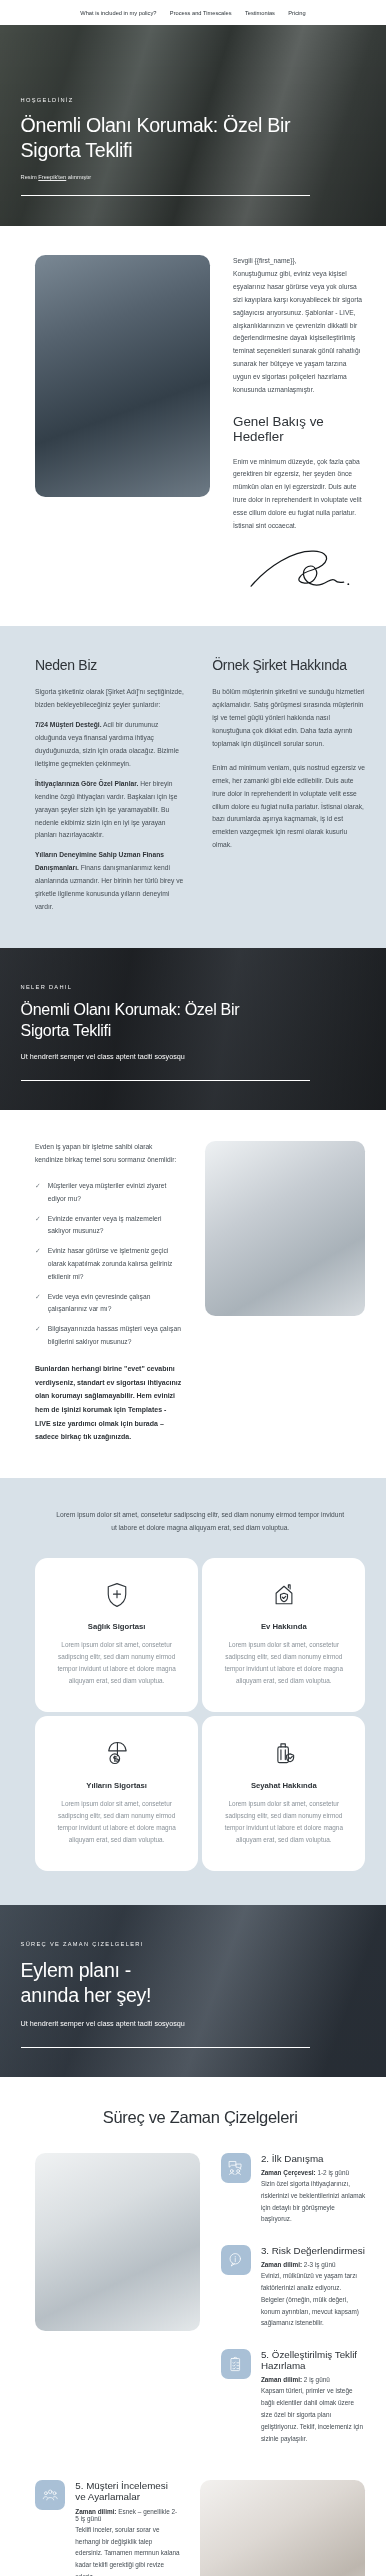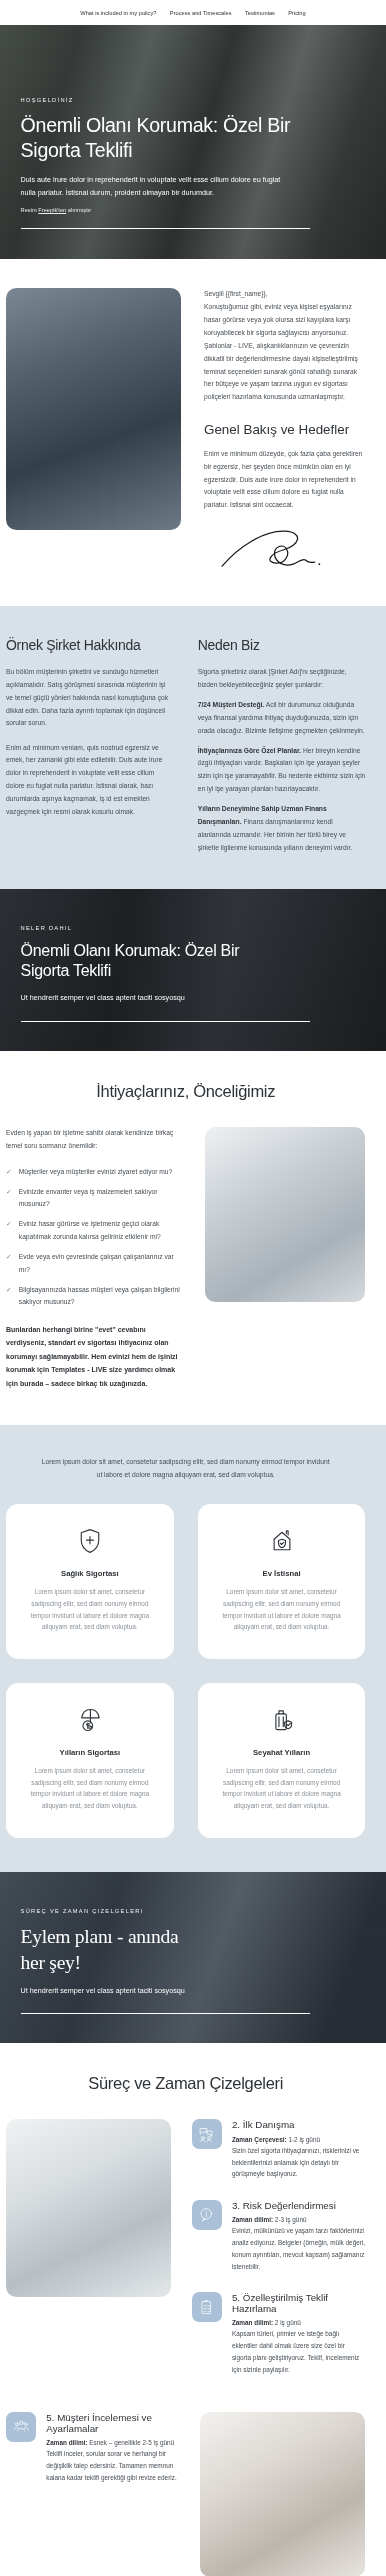--- a/index.html
+++ b/index.html
@@ -2,21 +2,21 @@
 <html lang="tr" style="font-size:8.2px"><head>
 <meta charset="utf-8">
 <style>
   * { margin:0; padding:0; box-sizing:border-box; }
   html,body { background:#fff; }
   body {
     width:386px; margin:0 auto;
     font-family:"Liberation Sans", sans-serif;
     color:#3e464d; -webkit-font-smoothing:antialiased;
   }
-  .pad { padding-left:6px; padding-right:20.6px; }
+  .pad { padding-left:35px; padding-right:20.6px; }
 
   
   .topnav { height:25px; background:#fff; display:flex; align-items:center; justify-content:center; gap:13.4px; }
   .topnav a { font-size:5.7px; color:#2b3238; text-decoration:none; cursor:pointer; }
 
   
   .banner { color:#fff; padding:36px 20.6px 29px; position:relative; overflow:hidden; }
   .banner.hero { padding:72px 20.6px 30px; }
   .eyebrow { font-size:5.7px; letter-spacing:1.3px; margin-bottom:10.3px; opacity:.95; }
   .banner-title { font-weight:400; font-size:19.6px; line-height:1.28; letter-spacing:-0.3px; margin-bottom:10.3px; }
@@ -69,21 +69,21 @@
   .lead-item b { color:#2e3338; }
   .about h2, .why h2 { font-size:14px; margin-bottom:13.4px; }
 
   
   .checklist { list-style:none; margin-top:13.4px; }
   .checklist li { display:flex; gap:7.2px; font-size:6.7px; line-height:1.9; color:#454d54; margin-bottom:7.2px; }
   .check-icon { color:#6d767d; font-size:6.7px; line-height:1.9; }
   .closing-bold { font-size:7px; line-height:1.95; font-weight:700; color:#2e3338; margin-top:13.4px; }
 
   
-  .cards-grid { display:grid; grid-template-columns:1fr 1fr; gap:24px; margin-top:23px; }
+  .cards-grid { display:grid; grid-template-columns:1fr 1fr; gap:4px; margin-top:23px; }
   .pkg-card { background:#fff; border-radius:12.4px; padding:23px 15.5px 26px; text-align:center; }
   .pkg-card svg { width:28px; height:28px; stroke:#2f353a; fill:none; stroke-width:2.6; stroke-linecap:round; stroke-linejoin:round; }
   .pkg-title { font-size:7.7px; font-weight:700; color:#2e3338; margin:11.3px 0 8.2px; }
   .pkg-body { font-size:6.4px; line-height:1.85; color:#8a9299; }
 
   
   .proc-block { display:flex; gap:20.6px; margin-top:26px; }
   .proc-block.rev { margin-top:36px; }
   .proc-photo-l { width:165px; height:178px; }
   .proc-photo-r { width:165px; height:165px; }
@@ -104,65 +104,63 @@
 <nav class="topnav">
   <a>What is included in my policy?</a>
   <a>Process and Timescales</a>
   <a>Testimonias</a>
   <a>Pricing</a>
 </nav>
 
 <header class="banner hero ph-hero-house">
   <div class="eyebrow">HOŞGELDİNİZ</div>
   <h1 class="banner-title" style="max-width:304px;">Önemli Olanı Korumak: Özel Bir Sigorta Teklifi</h1>
-  <p class="banner-sub" style="max-width:273px;">Duis aute irure dolor in reprehenderit in voluptate velit esse cillum dolore eu fugiat nulla pariatur. İstisnai durum, proident olmayan bir durumdur.</p>
   <div class="banner-credit"><span>Resim </span><a>Freepik'ten</a><span> alınmıştır</span></div>
   <div class="banner-line"></div>
 </header>
 
 <section class="intro pad">
   <div class="photo ph-man-laptop"></div>
   <div class="col">
     <p class="body">Sevgili {{first_name}},</p>
     <p class="body">Konuştuğumuz gibi, eviniz veya kişisel eşyalarınız hasar görürse veya yok olursa sizi kayıplara karşı koruyabilecek bir sigorta sağlayıcısı arıyorsunuz. Şablonlar - LIVE, alışkanlıklarınızın ve çevrenizin dikkatli bir değerlendirmesine dayalı kişiselleştirilmiş teminat seçenekleri sunarak gönül rahatlığı sunarak her bütçeye ve yaşam tarzına uygun ev sigortası poliçeleri hazırlama konusunda uzmanlaşmıştır.</p>
     <h3>Genel Bakış ve Hedefler</h3>
     <p class="body">Enim ve minimum düzeyde, çok fazla çaba gerektiren bir egzersiz, her şeyden önce mümkün olan en iyi egzersizdir. Duis aute irure dolor in reprehenderit in voluptate velit esse cillum dolore eu fugiat nulla pariatur. İstisnai sint occaecat.</p>
     <svg class="signature" width="108" height="49" viewBox="0 0 210 95" fill="none">
       <path d="M8 78 C40 40 90 8 130 10 C168 12 158 38 128 46 C100 54 92 70 112 72 C128 74 140 58 134 46 C128 32 108 40 110 56 C112 70 128 80 146 74 C158 70 164 62 170 66 C174 70 180 72 188 70" stroke="#14181b" stroke-width="2.4" stroke-linecap="round" fill="none"></path>
       <circle cx="197" cy="74" r="1.8" fill="#14181b"></circle>
     </svg>
   </div>
 </section>
 
 <section class="sec blue pad">
   <div class="cols">
-    <div class="col about">
-      <h2 class="big">Örnek Şirket Hakkında</h2>
-      <p class="body" style="margin-bottom:11.3px;">Bu bölüm müşterinin şirketini ve sunduğu hizmetleri açıklamalıdır. Satış görüşmesi sırasında müşterinin işi ve temel güçlü yönleri hakkında nasıl konuştuğuna çok dikkat edin. Daha fazla ayrıntı toplamak için düşünceli sorular sorun.</p>
-      <p class="body">Enim ad minimum veniam, quis nostrud egzersiz ve emek, her zamanki gibi elde edilebilir. Duis aute irure dolor in reprehenderit in voluptate velit esse cillum dolore eu fugiat nulla pariatur. İstisnai olarak, bazı durumlarda aşırıya kaçmamak, iş id est emekten vazgeçmek için resmi olarak kusurlu olmak.</p>
-    </div>
     <div class="col why">
       <h2 class="big">Neden Biz</h2>
       <p class="body">Sigorta şirketiniz olarak [Şirket Adı]'nı seçtiğinizde, bizden bekleyebileceğiniz şeyler şunlardır:</p>
       <p class="body lead-item"><b>7/24 Müşteri Desteği.</b><span> Acil bir durumunuz olduğunda veya finansal yardıma ihtiyaç duyduğunuzda, sizin için orada olacağız. Bizimle iletişime geçmekten çekinmeyin.</span></p>
       <p class="body lead-item"><b>İhtiyaçlarınıza Göre Özel Planlar.</b><span> Her bireyin kendine özgü ihtiyaçları vardır. Başkaları için işe yarayan şeyler sizin için işe yaramayabilir. Bu nedenle ekibimiz sizin için en iyi işe yarayan planları hazırlayacaktır.</span></p>
       <p class="body lead-item"><b>Yılların Deneyimine Sahip Uzman Finans Danışmanları.</b><span> Finans danışmanlarımız kendi alanlarında uzmandır. Her birinin her türlü birey ve şirketle ilgilenme konusunda yılların deneyimi vardır.</span></p>
     </div>
+    <div class="col about">
+      <h2 class="big">Örnek Şirket Hakkında</h2>
+      <p class="body" style="margin-bottom:11.3px;">Bu bölüm müşterinin şirketini ve sunduğu hizmetleri açıklamalıdır. Satış görüşmesi sırasında müşterinin işi ve temel güçlü yönleri hakkında nasıl konuştuğuna çok dikkat edin. Daha fazla ayrıntı toplamak için düşünceli sorular sorun.</p>
+      <p class="body">Enim ad minimum veniam, quis nostrud egzersiz ve emek, her zamanki gibi elde edilebilir. Duis aute irure dolor in reprehenderit in voluptate velit esse cillum dolore eu fugiat nulla pariatur. İstisnai olarak, bazı durumlarda aşırıya kaçmamak, iş id est emekten vazgeçmek için resmi olarak kusurlu olmak.</p>
+    </div>
   </div>
 </section>
 
 <section class="banner ph-banner-included">
   <div class="eyebrow">NELER DAHIL</div>
   <h2 class="banner-title md" style="max-width:222px;">Önemli Olanı Korumak: Özel Bir Sigorta Teklifi</h2>
   <p class="banner-sub">Ut hendrerit semper vel class aptent taciti sosyosqu</p>
   <div class="banner-line"></div>
 </section>
 
 <section class="sec pad">
-  <h2 class="big center" style="margin-bottom:26px;">İhtiyaçlarınız, Önceliğimiz</h2>
   <div class="cols">
     <div class="col">
       <p class="body">Evden iş yapan bir işletme sahibi olarak kendinize birkaç temel soru sormanız önemlidir:</p>
       <ul class="checklist">
         <li>
             <span class="check-icon">✓</span>
             <span>Müşteriler veya müşteriler evinizi ziyaret ediyor mu?</span>
           </li>
         <li>
             <span class="check-icon">✓</span>
@@ -198,21 +196,21 @@
       <div class="pkg-title">Sağlık Sigortası</div>
       <div class="pkg-body">Lorem ipsum dolor sit amet, consetetur sadipscing elitr, sed diam nonumy eirmod tempor invidunt ut labore et dolore magna aliquyam erat, sed diam voluptua.</div>
     </div>
     <div class="pkg-card">
       <svg viewBox="0 0 64 64">
           <path d="M14 28 L32 12 L50 28 V52 H14 Z"></path>
           <path d="M42 15 V9 H46 V18"></path>
           <path d="M32 28 l8 3 v6 c0 5 -3.5 8.5 -8 10.5 c-4.5 -2 -8 -5.5 -8 -10.5 v-6 z"></path>
           <path d="M28 37 l3 3 l5 -5"></path>
         </svg>
-      <div class="pkg-title">Ev İstisnai</div>
+      <div class="pkg-title">Ev Hakkında</div>
       <div class="pkg-body">Lorem ipsum dolor sit amet, consetetur sadipscing elitr, sed diam nonumy eirmod tempor invidunt ut labore et dolore magna aliquyam erat, sed diam voluptua.</div>
     </div>
     <div class="pkg-card">
       <svg viewBox="0 0 64 64">
           <path d="M13 27 C15 14 23 8 33 8 C43 8 51 14 53 27 Z"></path>
           <path d="M33 8 V27 M33 27 V38"></path>
           <circle cx="27" cy="45" r="11"></circle>
           <path d="M27 39 v12"></path>
           <path d="M31 41 c-7 -2.5 -10 3.5 -1 4.5 c9 1 6 7 -1 4.5"></path>
         </svg>
@@ -220,29 +218,29 @@
       <div class="pkg-body">Lorem ipsum dolor sit amet, consetetur sadipscing elitr, sed diam nonumy eirmod tempor invidunt ut labore et dolore magna aliquyam erat, sed diam voluptua.</div>
     </div>
     <div class="pkg-card">
       <svg viewBox="0 0 64 64">
           <rect x="18" y="18" width="24" height="36" rx="4"></rect>
           <path d="M25 18 V11 H35 V18"></path>
           <path d="M25 25 V47 M35 25 V47"></path>
           <path d="M46 34 l8 3 v5 c0 5 -3 8 -8 10 c-5 -2 -8 -5 -8 -10 v-5 z"></path>
           <path d="M43 42 l3 3 l5 -5"></path>
         </svg>
-      <div class="pkg-title">Seyahat Yılların</div>
+      <div class="pkg-title">Seyahat Hakkında</div>
       <div class="pkg-body">Lorem ipsum dolor sit amet, consetetur sadipscing elitr, sed diam nonumy eirmod tempor invidunt ut labore et dolore magna aliquyam erat, sed diam voluptua.</div>
     </div>
   </div>
 </section>
 
 <section class="banner ph-banner-action">
   <div class="eyebrow">SÜREÇ VE ZAMAN ÇIZELGELERI</div>
-  <h2 class="banner-title" style="max-width:170px;font-family:Liberation Serif, serif;">Eylem planı - anında her şey!</h2>
+  <h2 class="banner-title" style="max-width:170px;">Eylem planı - anında her şey!</h2>
   <p class="banner-sub">Ut hendrerit semper vel class aptent taciti sosyosqu</p>
   <div class="banner-line"></div>
 </section>
 
 <section class="sec pad">
   <h2 class="big center">Süreç ve Zaman Çizelgeleri</h2>
 
   <div class="proc-block">
     <div class="photo ph-woman-office proc-photo-l"></div>
     <div class="steps">

